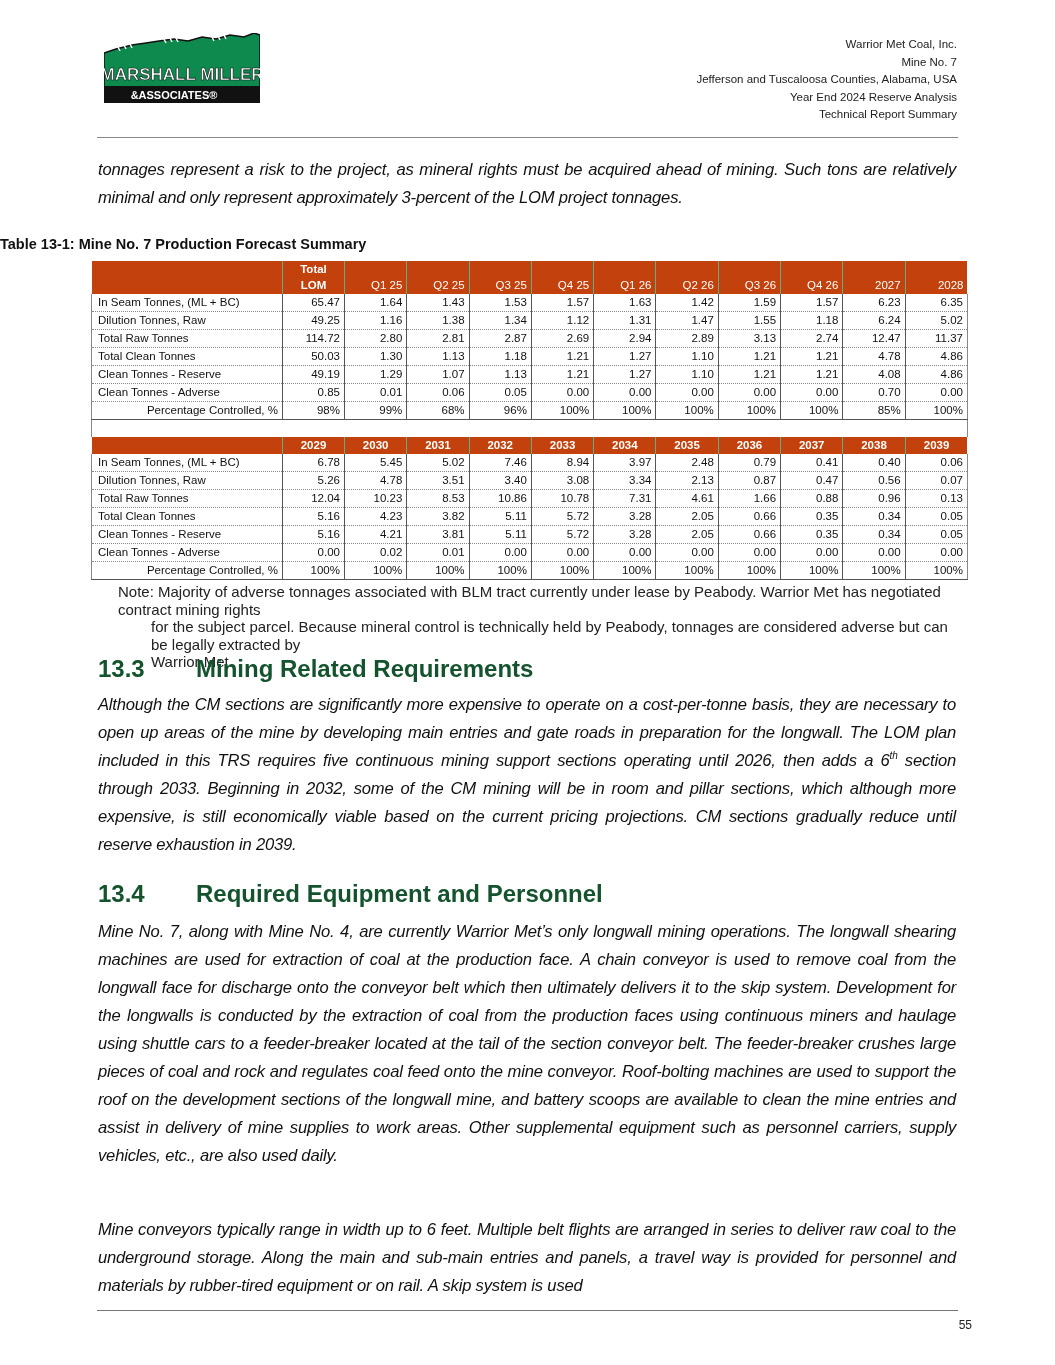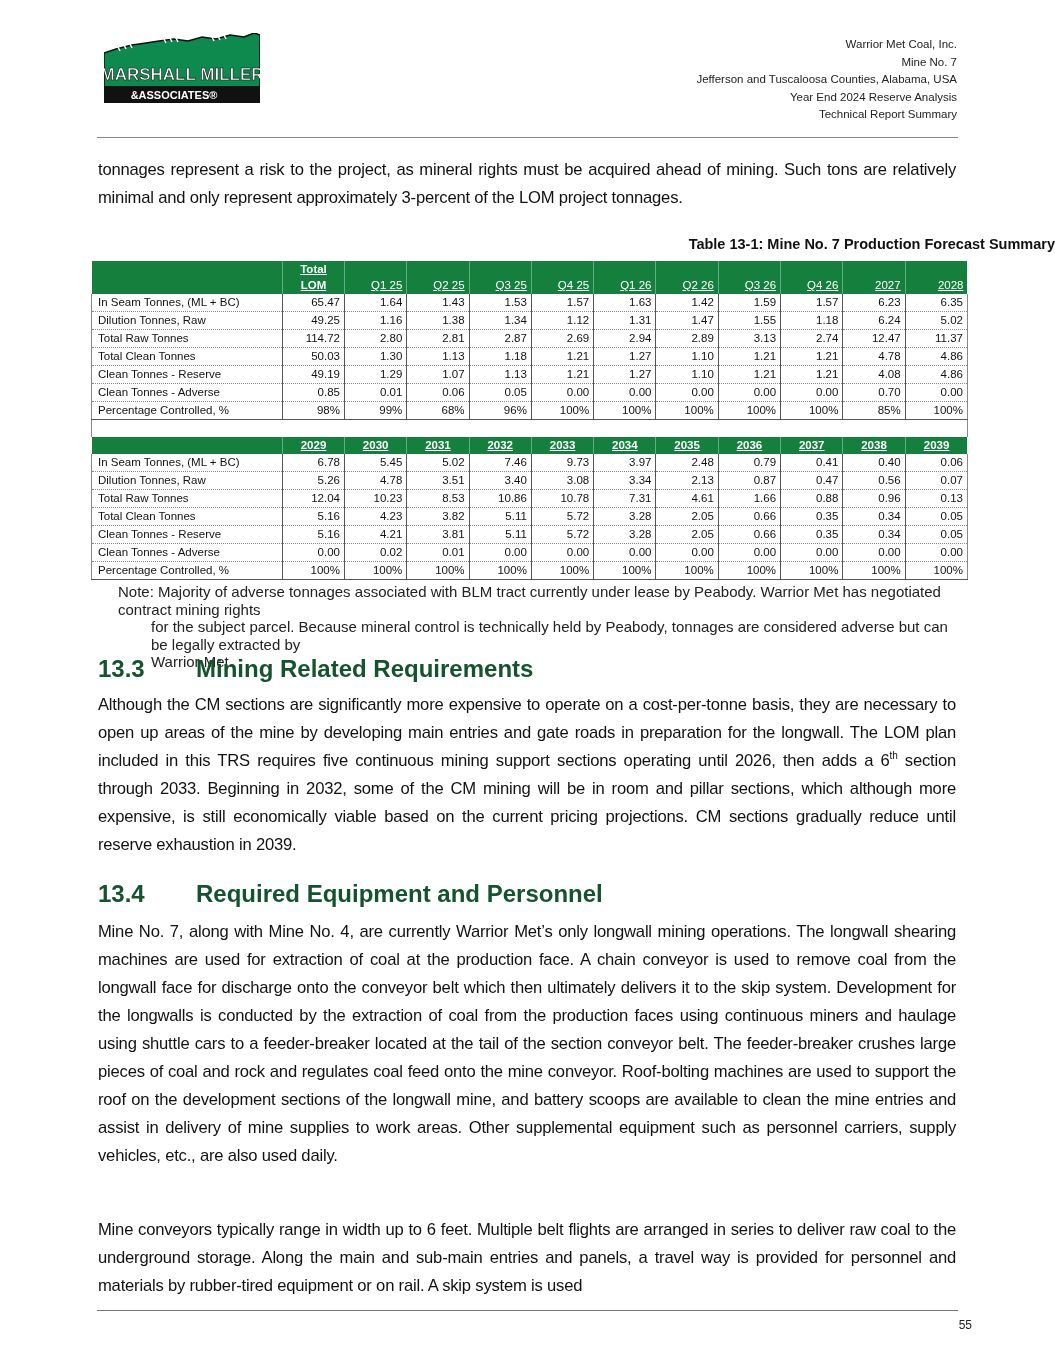--- a/index.html
+++ b/index.html
@@ -9,37 +9,37 @@
 
   
   .logo { position: absolute; left: 104px; top: 33px; width: 156px; height: 70px; }
   .hdr-right { position: absolute; right: 98px; top: 36px; text-align: right;
                font-size: 11.5px; line-height: 17.6px; color: #222; }
   .hdr-rule { position: absolute; left: 97px; right: 97px; top: 137px; height: 0;
               border-top: 1.5px solid #888; }
 
   .body-text { position: absolute; left: 98px; width: 858px; font-size: 16.6px;
                line-height: 28px; text-align: justify; color: #111; letter-spacing: -0.2px; }
-  .body-text p { margin: 0; }
-
-  .tbl-caption { position: absolute; left: 0; width: 1055px; top: 236px; text-align: right;
+  .body-text p { margin: 0; font-style: italic; }
+
+  .tbl-caption { position: absolute; left: 0; width: 1055px; top: 236px; text-align: left;
                  font-weight: bold; font-size: 14.5px; color: #111; }
 
   table.fc { position: absolute; left: 91px; top: 261px; width: 876px; border-collapse: collapse;
              font-size: 11.5px; table-layout: fixed; }
   table.fc td, table.fc th { padding: 0 4px; height: 17px; line-height: 17px; }
-  table.fc th { background: #15803d; color: #fff; font-weight: normal; text-align: right;
-                border-left: 1px solid #5fae86; text-decoration: underline; }
+  table.fc th { background: #c2410c; color: #fff; font-weight: normal; text-align: right;
+                border-left: 1px solid #5fae86; }
   table.fc th:first-child { border-left: none; }
   table.fc tr.head1 th { height: 18px; line-height: 16px; vertical-align: bottom; padding-bottom: 1px; }
   table.fc tr.head1 th.lom { text-align: center; font-weight: bold; }
   table.fc td { text-align: right; border-bottom: 1px dotted #888; border-left: 1px solid #555; }
   table.fc td.lbl { text-align: left; border-left: 1px solid #888; padding-left: 6px; }
   table.fc tr td:last-child { border-right: 1.5px solid #888; }
-  table.fc tr.last td { border-bottom: 1px solid #555; }
+  table.fc tr.last td { border-bottom: 1px solid #555; text-align: right; }
   table.fc tr.spacer td { border: none; border-left: 1px solid #888; border-right: 1.5px solid #888; height: 17px; }
   table.fc tr.head2 th { font-weight: bold; text-align: center; height: 17px; }
 
   .note { position: absolute; left: 118px; top: 583px; width: 845px; font-size: 15px;
           line-height: 17.5px; color: #222; }
   .note .indent { padding-left: 33px; display: block; }
 
   .h2 { position: absolute; left: 98px; font-size: 24px; font-weight: bold; color: #14532d; }
   .h2 .num { display: inline-block; width: 98px; }
 
@@ -219,21 +219,21 @@
         <th>2039</th>
       </tr>
     </tbody>
     <tbody id="part2-body">
         <tr>
           <td class="lbl">In Seam Tonnes, (ML + BC)</td>
           <td>6.78</td>
           <td>5.45</td>
           <td>5.02</td>
           <td>7.46</td>
-          <td>9.73</td>
+          <td>8.94</td>
           <td>3.97</td>
           <td>2.48</td>
           <td>0.79</td>
           <td>0.41</td>
           <td>0.40</td>
           <td>0.06</td>
         </tr>
         <tr>
           <td class="lbl">Dilution Tonnes, Raw</td>
           <td>5.26</td>

